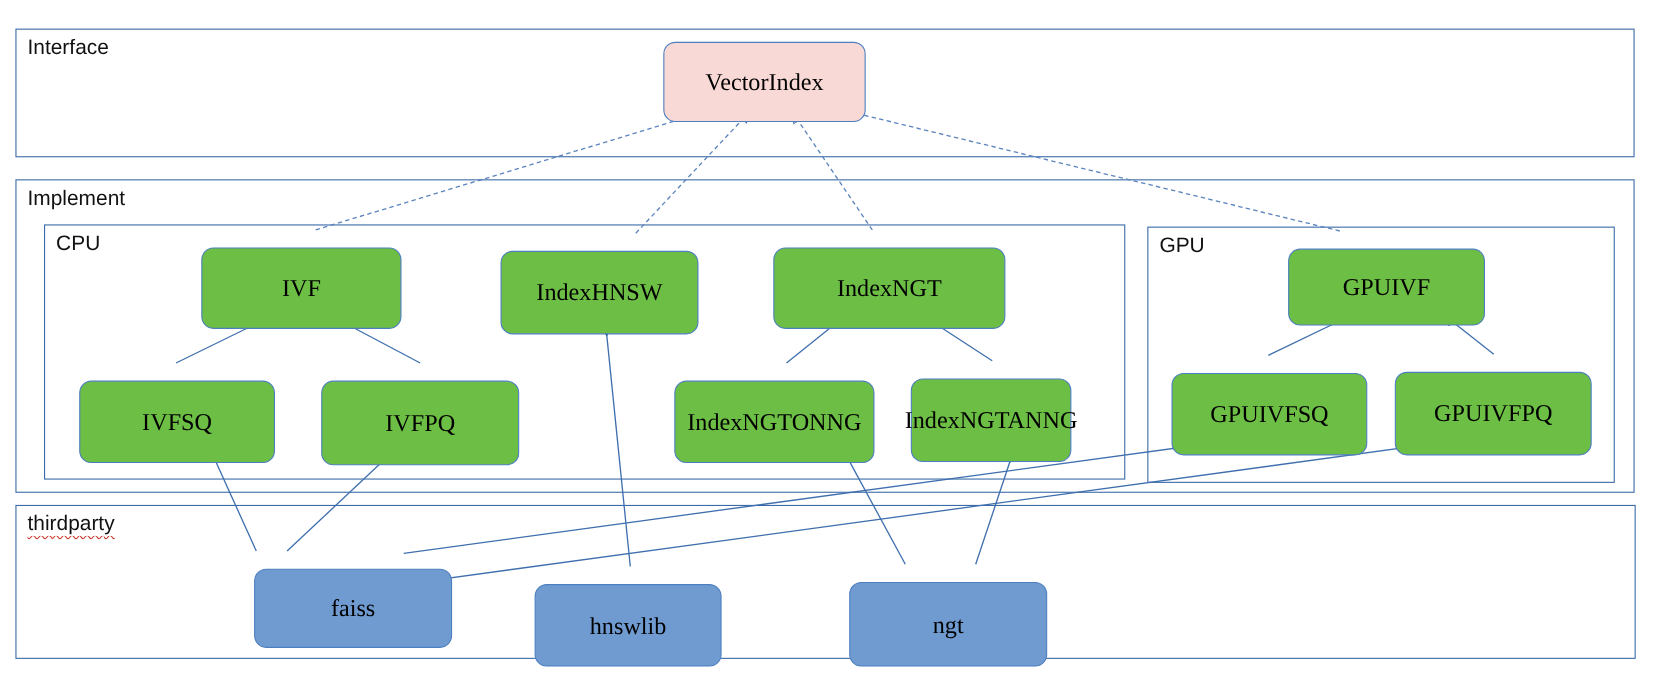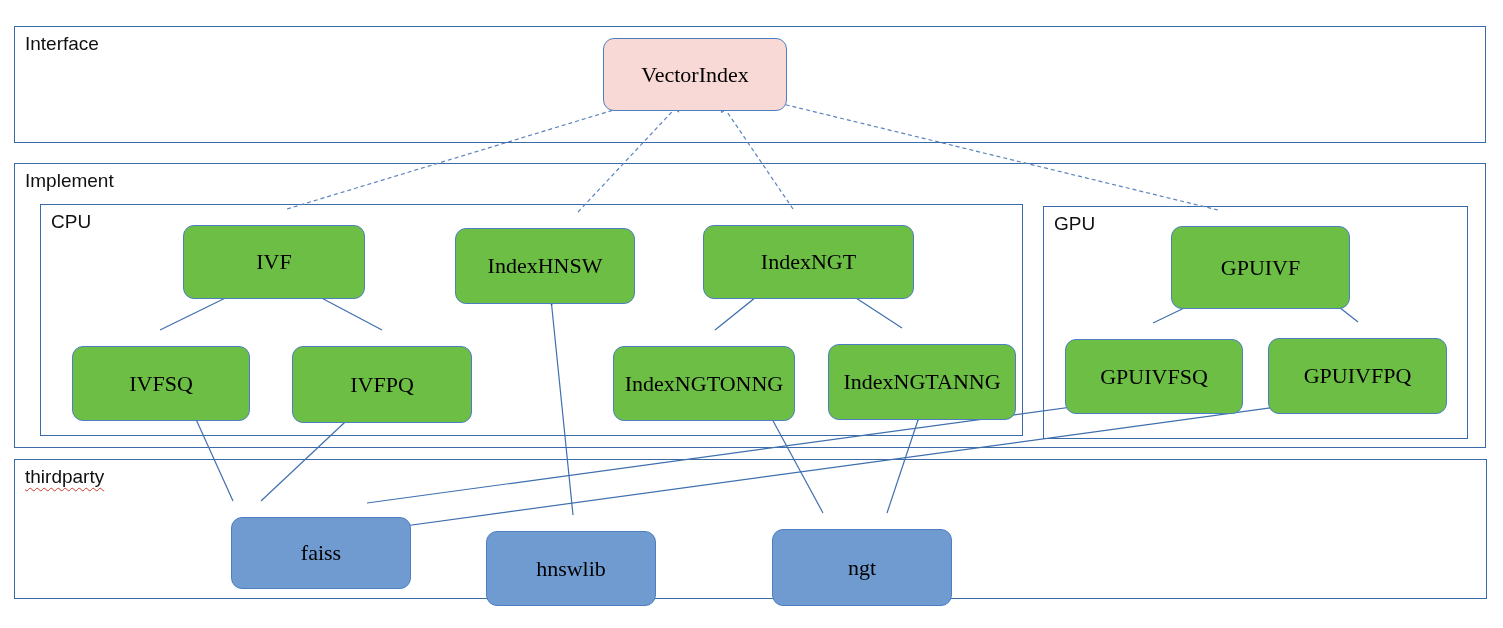--- a/index.html
+++ b/index.html
@@ -89,24 +89,24 @@
       </div>
       <div class="node fill-green" style="left: 72px; top: 330px; width: 178px; height: 75px;">
         <span>IVFSQ</span>
       </div>
       <div class="node fill-green" style="left: 292px; top: 330px; width: 180px; height: 77px;">
         <span>IVFPQ</span>
       </div>
       <div class="node fill-green" style="left: 613px; top: 330px; width: 182px; height: 75px; justify-content: center;">
         <span>IndexNGTONNG</span>
       </div>
-      <div class="node fill-green" style="left: 828px; top: 328px; width: 188px; height: 76px;">
+      <div class="node fill-green" style="left: 828px; top: 328px; width: 146px; height: 76px;">
         <span>IndexNGTANNG</span>
       </div>
-      <div class="node fill-green" style="left: 1171px; top: 210px; width: 179px; height: 83px;">
+      <div class="node fill-green" style="left: 1171px; top: 210px; width: 179px; height: 70px;">
         <span>GPUIVF</span>
       </div>
       <div class="node fill-green" style="left: 1065px; top: 323px; width: 178px; height: 75px;">
         <span>GPUIVFSQ</span>
       </div>
       <div class="node fill-green" style="left: 1268px; top: 322px; width: 179px; height: 76px;">
         <span>GPUIVFPQ</span>
       </div>
       <div class="node fill-blue" style="left: 188px; top: 501px; width: 180px; height: 72px; margin-left: 43px;">
         <span>faiss</span>

